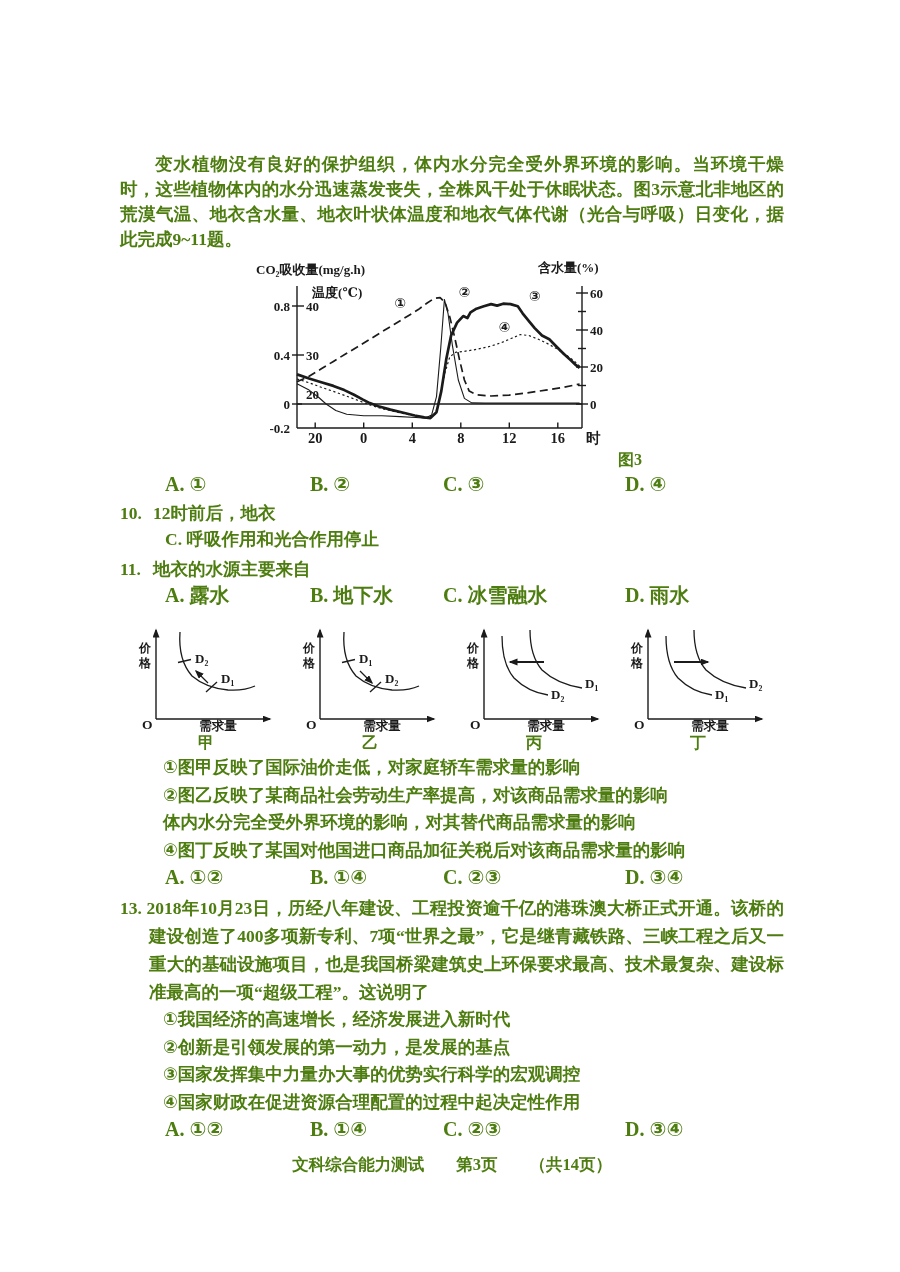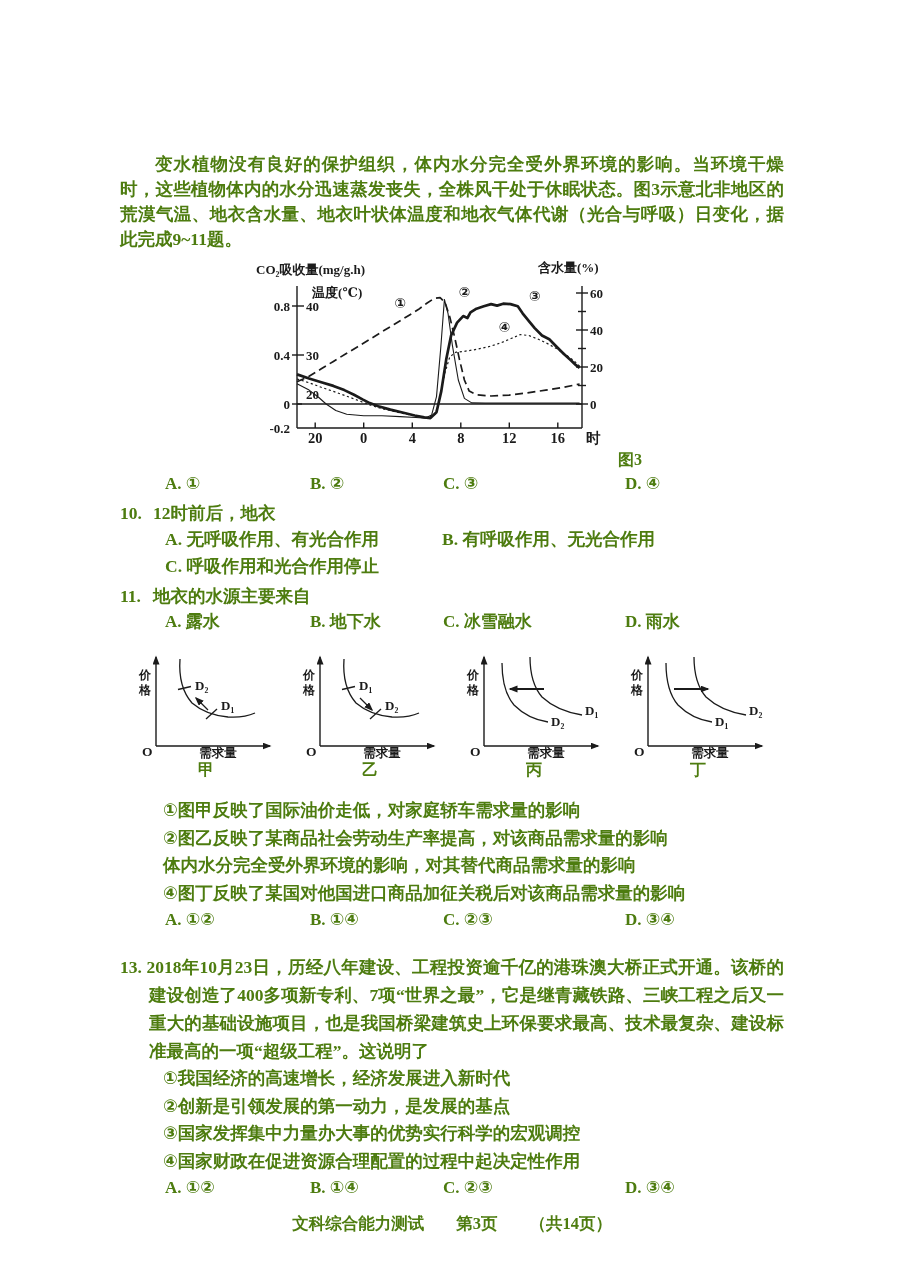--- a/index.html
+++ b/index.html
@@ -17,29 +17,29 @@
   .t13{font-size:13px;}
   .tk{font-size:13px;}
   .xtk{font-size:14.5px;}
   .clab{font-size:14px;text-anchor:middle;}
   .s0{fill:none;stroke:#1b1b1b;stroke-width:1.7;stroke-dasharray:8 4.5;stroke-linejoin:round;}
   .s1{fill:none;stroke:#1b1b1b;stroke-width:1.1;stroke-linejoin:round;}
   .s2{fill:none;stroke:#1b1b1b;stroke-width:2.7;stroke-linejoin:round;}
   .s3{fill:none;stroke:#1b1b1b;stroke-width:1.2;stroke-dasharray:2.2 2.6;stroke-linejoin:round;}
   .qline{font-size:17.5px;line-height:26px;margin-top:3px;}
   .qnum{display:inline-block;min-width:33px;}
-  .optrow4{display:flex;font-size:17px;line-height:26px;padding-left:45px;}
+  .optrow4{display:flex;font-size:20px;line-height:26px;padding-left:45px;}
   .optrow4 span:nth-child(1){width:145px;}
   .optrow4 span:nth-child(2){width:133px;}
   .optrow4 span:nth-child(3){width:182px;}
   .optrow2{display:flex;font-size:17.5px;line-height:27px;padding-left:45px;}
   .optrow2 span:nth-child(1){width:277px;}
   .stmt{font-size:17.5px;line-height:27.5px;padding-left:43px;}
-  .q13para{font-size:17.5px;line-height:28px;text-align:justify;padding-left:29px;text-indent:-29px;margin-top:20px;}
-  .diagrow{display:flex;margin:8px 0 16px 4px;}
+  .q13para{font-size:17.5px;line-height:28px;text-align:justify;padding-left:29px;text-indent:-29px;margin-top:4px;}
+  .diagrow{display:flex;margin:8px 0 0 4px;}
   .diag{width:164px;text-align:center;}
   .dsvg{width:160px;height:118px;margin:0 auto;}
   .mc{stroke:#1b1b1b;fill:none;stroke-width:1.3;}
   .mcax{stroke:#1b1b1b;fill:none;stroke-width:1.4;}
   .dl{font-size:13px;}
   .yl{font-size:12px;}
   .ol{font-size:13.5px;}
   .xl{font-size:12.5px;text-anchor:middle;}
   .dcap{font-size:16px;margin-top:-1px;}
   .footer{text-align:center;font-size:16.5px;margin-top:12px;}
@@ -125,24 +125,20 @@
       <span>A. ①</span>
       <span>B. ②</span>
       <span>C. ③</span>
       <span>D. ④</span>
     </div>
 
     <div class="qline">
       <span class="qnum">10.</span><span>12时前后，地衣</span>
     </div>
     <div class="optrow2">
-      <span>A. 无呼吸作用、有光合作用</span>
-      <span>B. 有呼吸作用、无光合作用</span>
-    </div>
-    <div class="optrow2">
       <span>C. 呼吸作用和光合作用停止</span>
     </div>
 
     <div class="qline">
       <span class="qnum">11.</span><span>地衣的水源主要来自</span>
     </div>
     <div class="optrow4">
       <span>A. 露水</span>
       <span>B. 地下水</span>
       <span>C. 冰雪融水</span>

